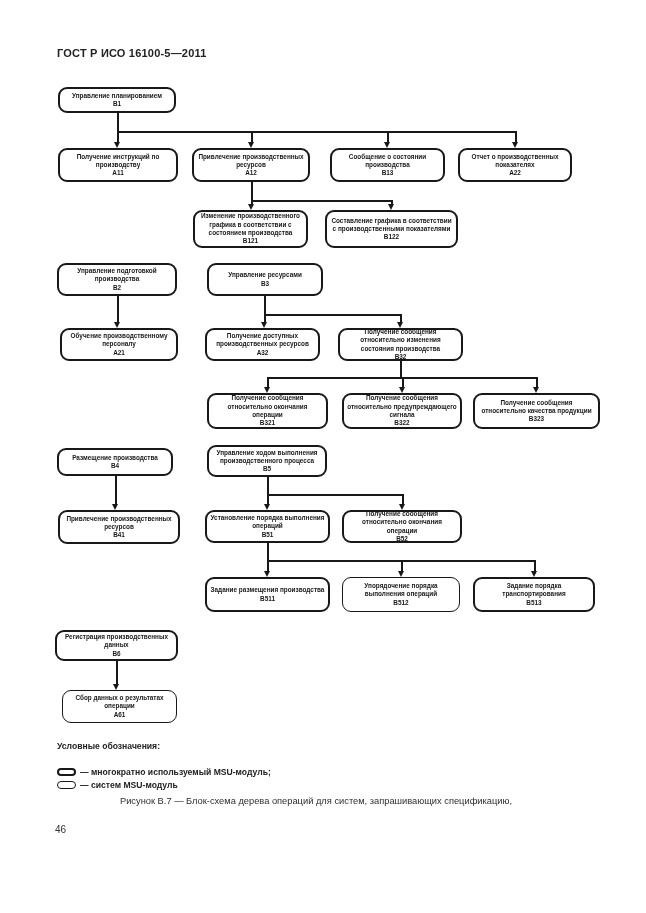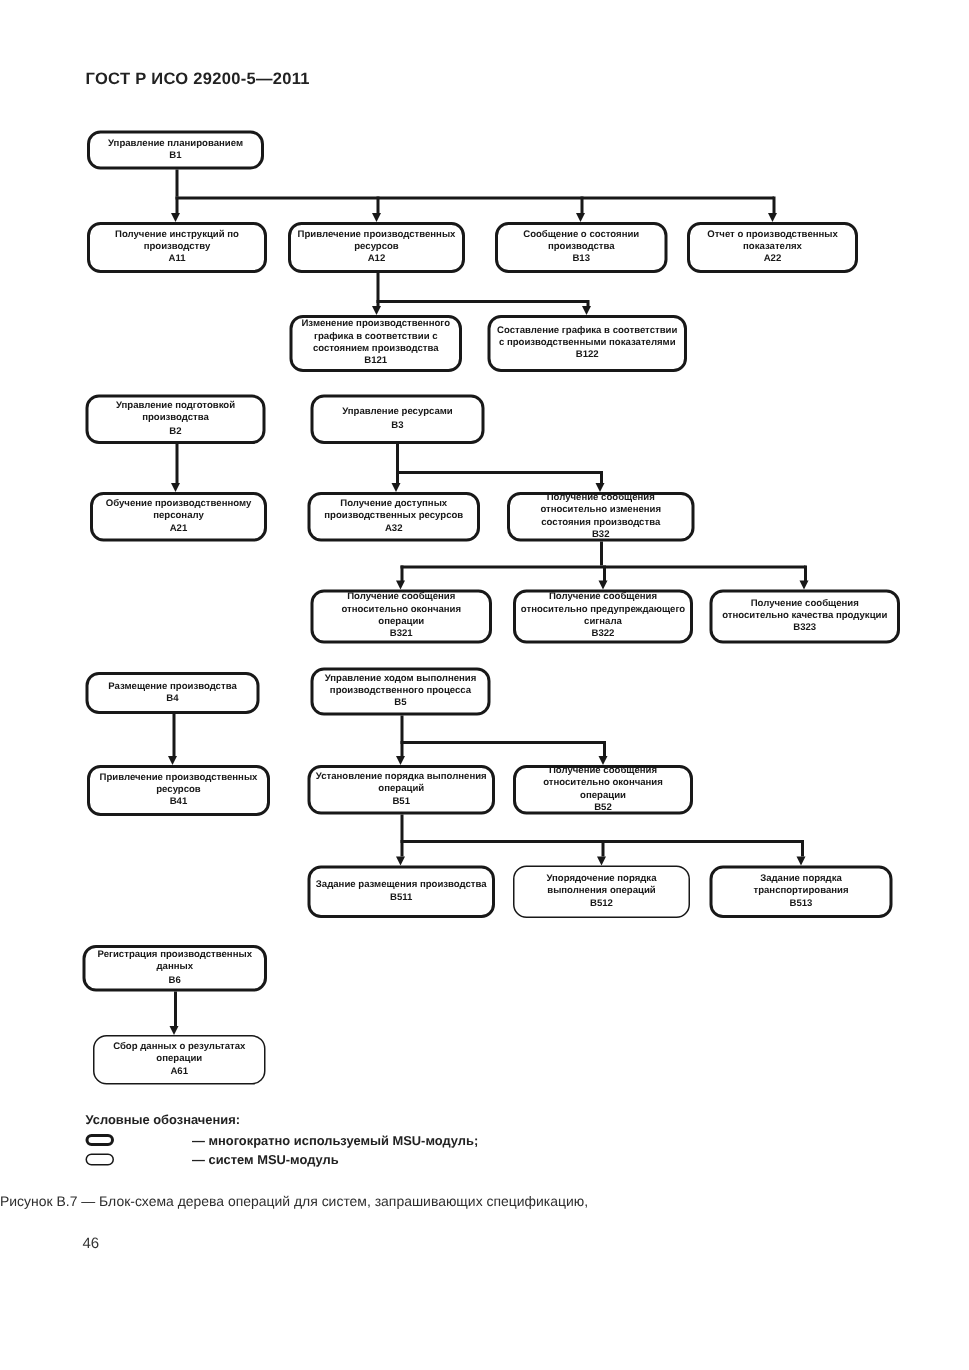--- a/index.html
+++ b/index.html
@@ -25,35 +25,35 @@
   
   .vline{position:absolute;width:1.6px;background:#181818;}
   .hline{position:absolute;height:1.6px;background:#181818;}
   .arrow{
     position:absolute;width:0;height:0;
     border-left:3.6px solid transparent;border-right:3.6px solid transparent;
     border-top:6px solid #181818;
   }
   
   .legend{position:absolute;left:57px;top:741px;font-size:8.6px;font-weight:bold;color:#222;}
-  .legend-title{margin-bottom:4px;}
-  .legend-row{display:flex;align-items:center;margin-bottom:3px;gap:48px;}
+  .legend-title{margin-bottom:16px;}
+  .legend-row{display:flex;align-items:center;margin-bottom:3px;}
   .sym{display:inline-block;width:19px;height:8px;border-radius:5px;background:#fff;margin-right:4px;box-sizing:border-box;}
   .sym.bold{border:2.6px solid #181818;}
   .sym.thin{border:1.2px solid #181818;}
   
-  .caption{position:absolute;left:0;top:795px;width:512px;text-align:left;font-size:9.3px;color:#2e2e2e;line-height:1.45;}
+  .caption{position:absolute;left:0;top:795px;width:512px;text-align:right;font-size:9.3px;color:#2e2e2e;line-height:1.45;}
   .page-number{position:absolute;left:55px;top:824px;font-size:10px;color:#333;}
 </style>
 </head>
 <body>
 
 <div class="page">
 
-  <div class="doc-header">ГОСТ Р ИСО 29200-5—2011</div>
+  <div class="doc-header">ГОСТ Р ИСО 16100-5—2011</div>
 
   <div>
 
     <div class="node" style="left:58px;top:87px;width:118px;height:26px">
       <div class="lbl">Управление планированием</div>
       <div class="code">В1</div>
     </div>
     <div class="node" style="left:58px;top:148px;width:120px;height:34px">
       <div class="lbl">Получение инструкций по производству</div>
       <div class="code">А11</div>

